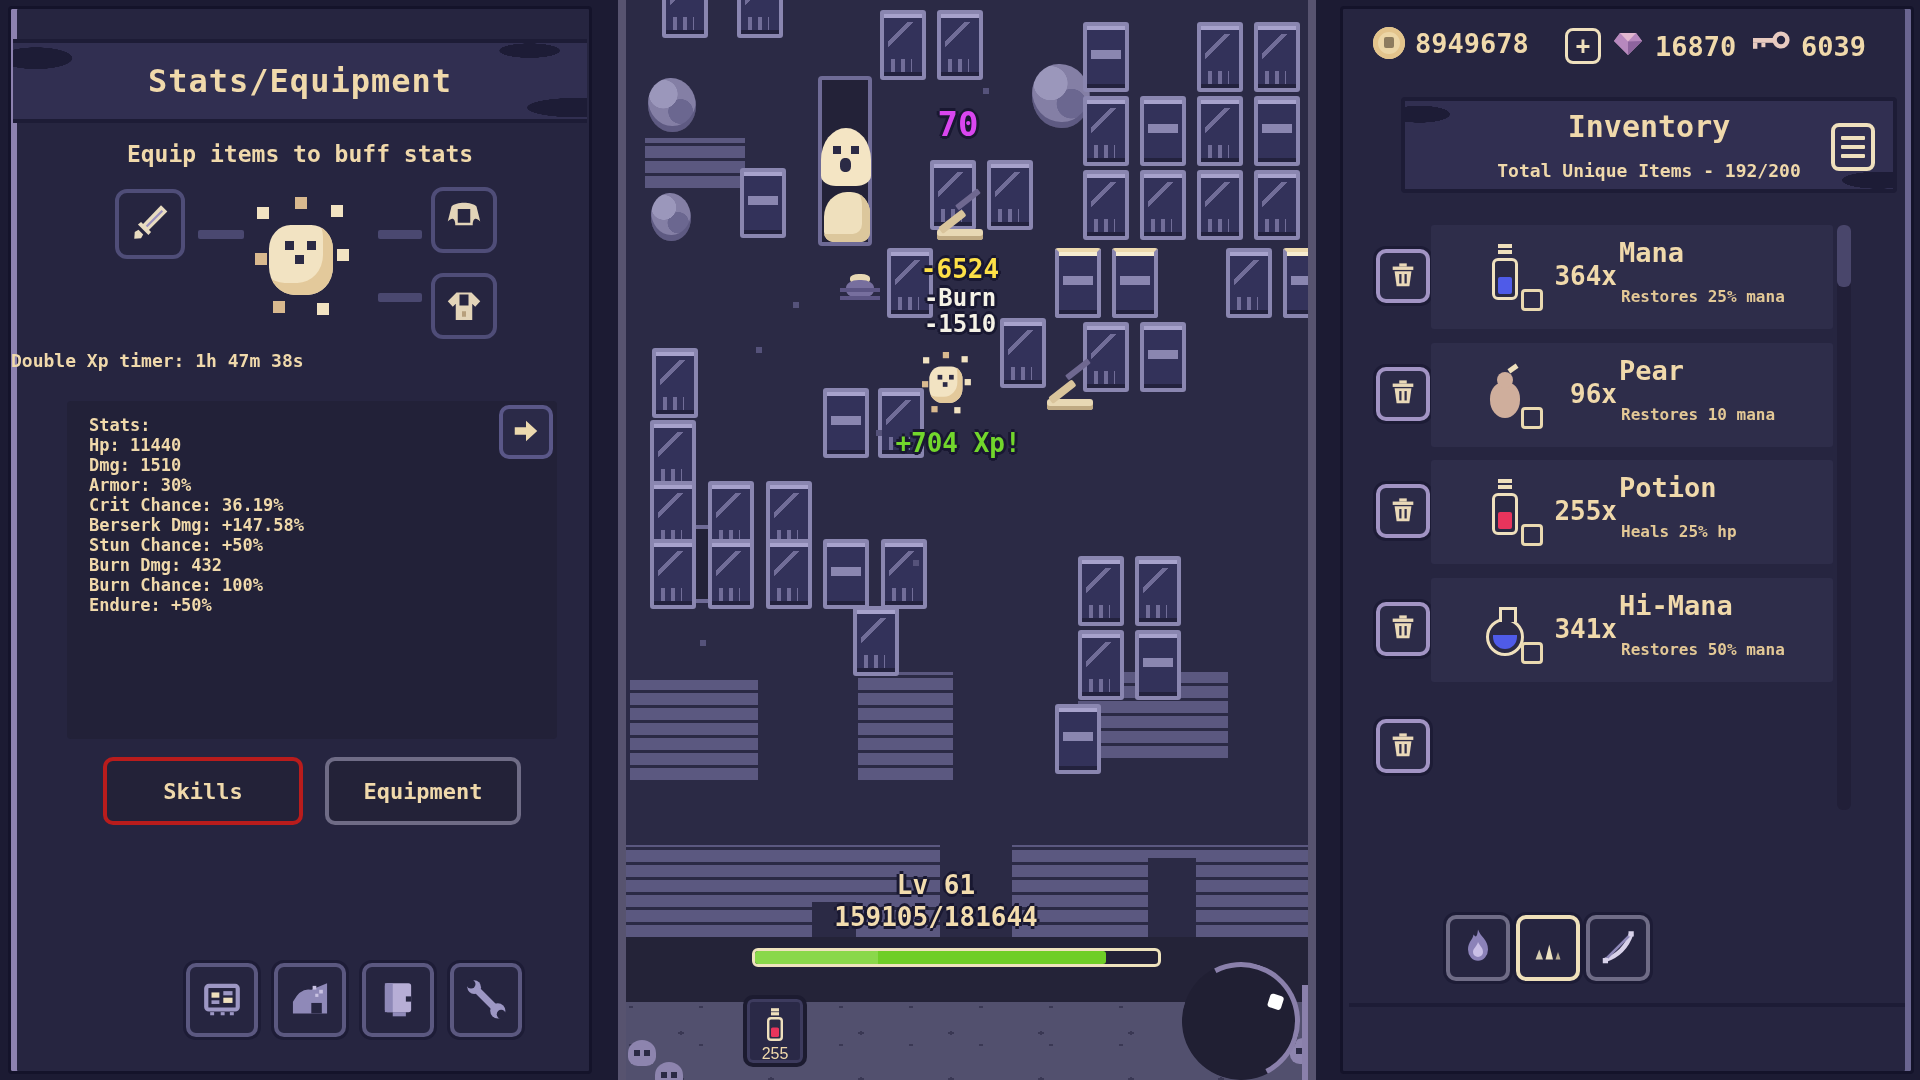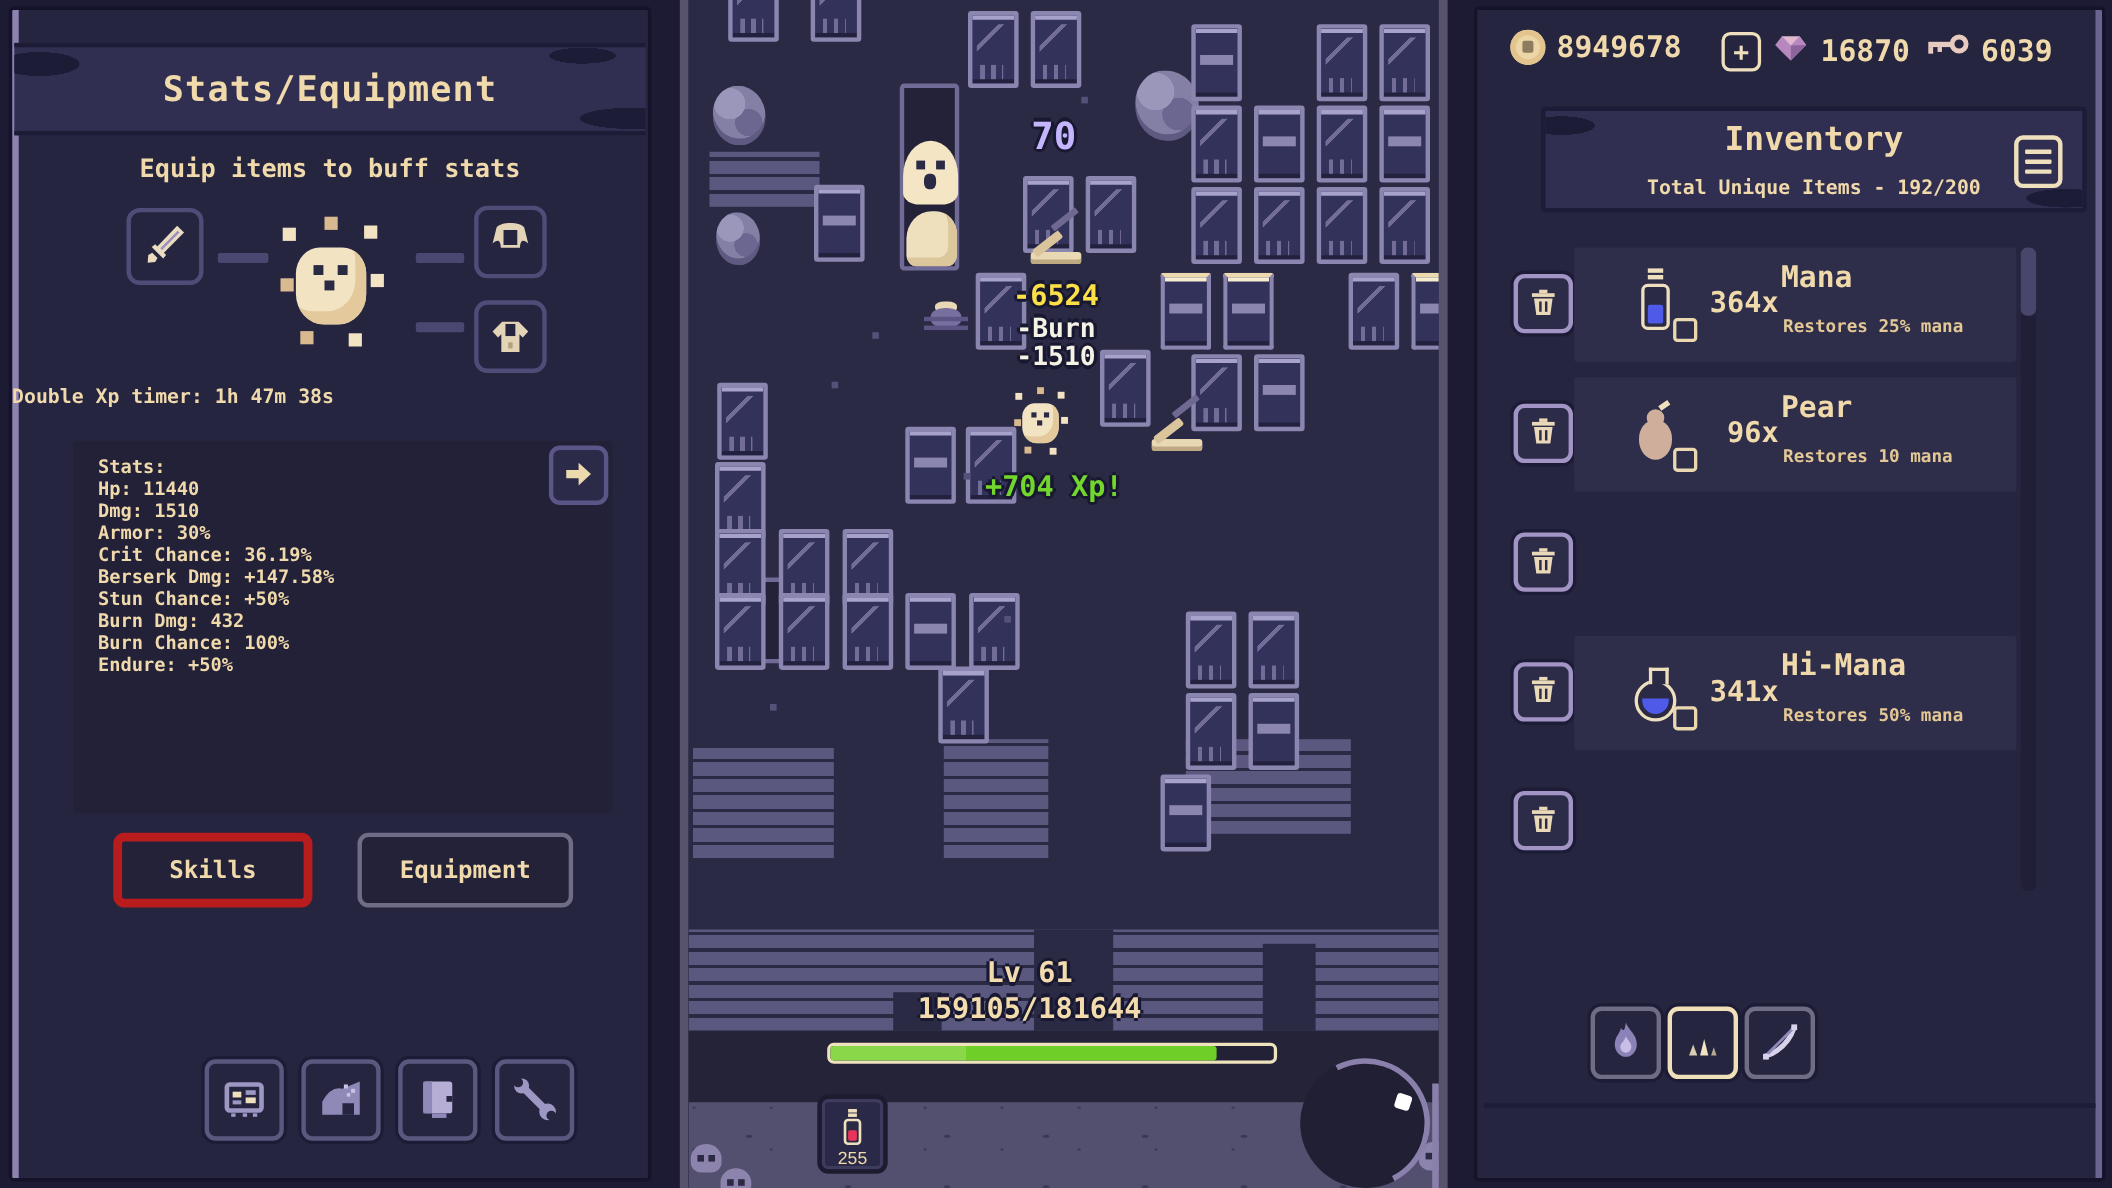--- a/index.html
+++ b/index.html
@@ -41,21 +41,21 @@
 
   .timer { position:absolute; left:0; right:70px; top:341px; text-align:left; font-size:18px; }
 
   .stats-box { position:absolute; left:56px; top:392px; width:490px; height:338px; background:#222138; border-radius:4px; }
   #stats-list { position:absolute; left:22px; top:14px; font-size:17px; line-height:20px; white-space:pre; }
   .arrow-btn { position:absolute; right:4px; top:4px; width:54px; height:54px; background:#2b2a48;
     border:4px solid #5a5788; border-radius:10px; display:flex; align-items:center; justify-content:center; cursor:pointer; }
 
   .tab { position:absolute; top:748px; height:68px; background:#232238; border-radius:10px;
          font-family:inherit; font-weight:bold; color:#f0d9ab; font-size:22px; cursor:pointer; }
-  .tab.skills { left:92px; width:181px; border:8px solid #b91c1c; }
+  .tab.skills { left:92px; width:200px; border:4px solid #b91c1c; }
   .tab.equip  { left:314px; width:196px; border:4px solid #6f6c86; }
 
   .dock-btn { position:absolute; top:954px; width:72px; height:74px; background:#262540;
     border:4px solid #5b5880; border-radius:10px; box-shadow:0 0 0 3px #1d1c36;
     display:flex; align-items:center; justify-content:center; cursor:pointer; }
 
   
   .frame-line { position:absolute; top:0; width:8px; height:1080px; background:#57536f; }
   .game { position:absolute; left:626px; top:0; width:682px; height:1080px; background:#2b2a45; overflow:hidden; }
   .scene { position:absolute; inset:0; }
@@ -97,21 +97,21 @@
   .catapult::after { content:''; position:absolute; left:8px; bottom:6px; width:30px; height:8px;
      background:#d9c49c; transform:rotate(-38deg); transform-origin:left bottom; border-radius:2px;
      box-shadow: 26px -8px 0 -1px #6f6890; }
 
   .skull { width:28px; height:26px; background:#8d84ae; border-radius:50% 50% 35% 35%; }
   .skull::before { content:''; position:absolute; left:6px; top:10px; width:6px; height:6px;
      background:#2b2a45; box-shadow:10px 0 0 #2b2a45; }
 
   .float { position:absolute; transform:translateX(-50%); white-space:nowrap;
      text-shadow: 3px 0 0 #191831, -3px 0 0 #191831, 0 3px 0 #191831, 0 -3px 0 #191831, 2px 2px 0 #191831, -2px 2px 0 #191831; }
-  .float.big   { font-size:34px; color:#c4b5fd; }
+  .float.big   { font-size:34px; color:#d946ef; }
   .float.crit  { font-size:26px; color:#fde047; }
   .float.plain { font-size:24px; color:#f5f2e6; }
   .float.xp    { font-size:26px; color:#72d62c; }
 
   .lv-line { position:absolute; left:310px; transform:translateX(-50%); font-size:26px; color:#f2dcae;
      text-shadow: 3px 0 0 #191831, -3px 0 0 #191831, 0 3px 0 #191831, 0 -3px 0 #191831; z-index:6; }
 
   .xpbar { position:absolute; left:126px; top:948px; width:409px; height:19px; background:#232136;
      border:3px solid #efe3bd; border-radius:6px; z-index:6; }
   .xpbar .fill { height:100%; background:linear-gradient(90deg,#8ad84a 0 35%, #6fce27 35%); border-radius:3px; }
@@ -521,20 +521,29 @@
       <span>
         <svg width="30" height="30" viewBox="0 0 16 16">
           <rect x="2.5" y="3.5" width="11" height="1.8" fill="#ead9b8"></rect>
           <rect x="6" y="1.8" width="4" height="1.7" fill="#ead9b8"></rect>
           <path fill="#ead9b8" d="M3.5 6 h9 L11.4 14 H4.6 Z"></path>
           <rect x="6" y="7.5" width="1.2" height="5" fill="#2c2b48"></rect>
           <rect x="8.8" y="7.5" width="1.2" height="5" fill="#2c2b48"></rect>
         </svg>
       </span>
     </button>
+    <div class="inv-card">
+      <div class="item-ic">
+              <span class="ii health-potion"></span>
+            </div>
+      <span class="checkbox"></span>
+      <span class="count">255x</span>
+      <span class="name">Potion</span>
+      <span class="desc">Heals 25% hp</span>
+    </div>
   </div>
 
   <div class="inv-row" style="top: 568.5px;">
     <button class="trash-btn">
       <span>
         <svg width="30" height="30" viewBox="0 0 16 16">
           <rect x="2.5" y="3.5" width="11" height="1.8" fill="#ead9b8"></rect>
           <rect x="6" y="1.8" width="4" height="1.7" fill="#ead9b8"></rect>
           <path fill="#ead9b8" d="M3.5 6 h9 L11.4 14 H4.6 Z"></path>
           <rect x="6" y="7.5" width="1.2" height="5" fill="#2c2b48"></rect>

